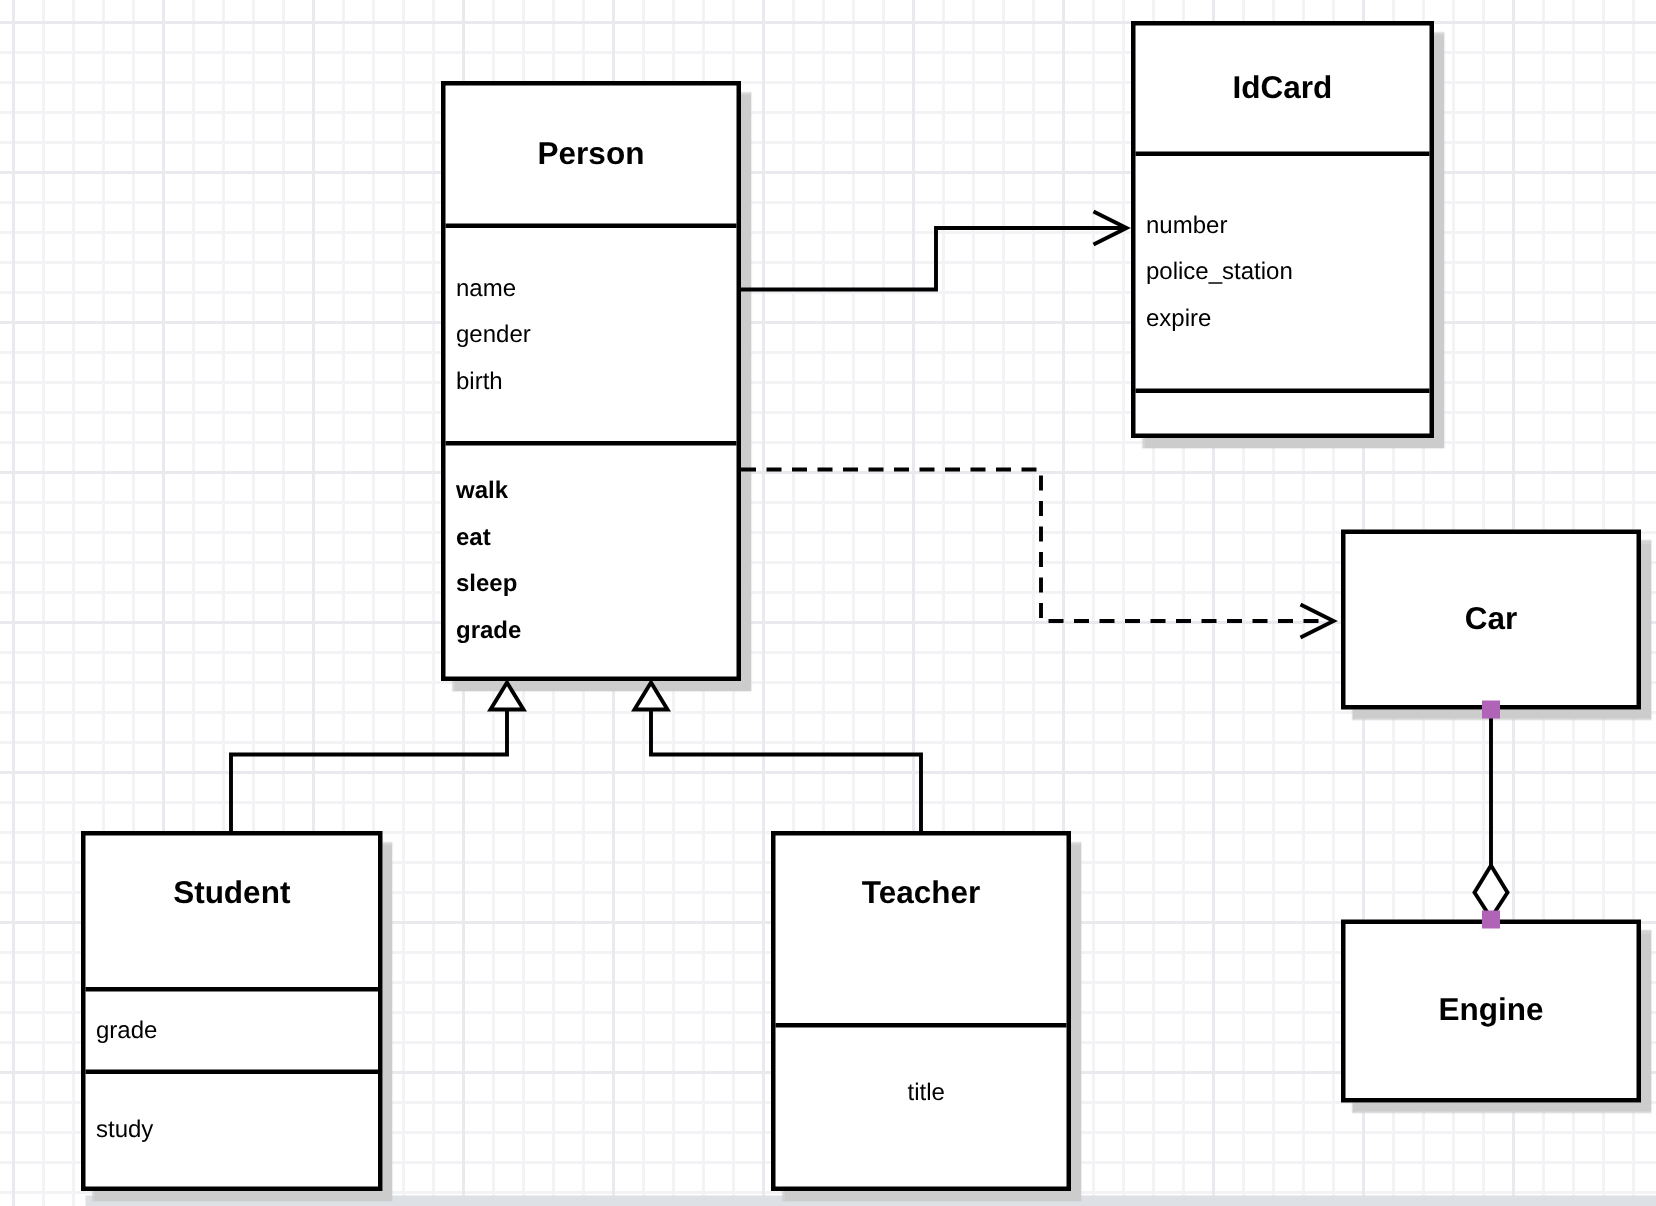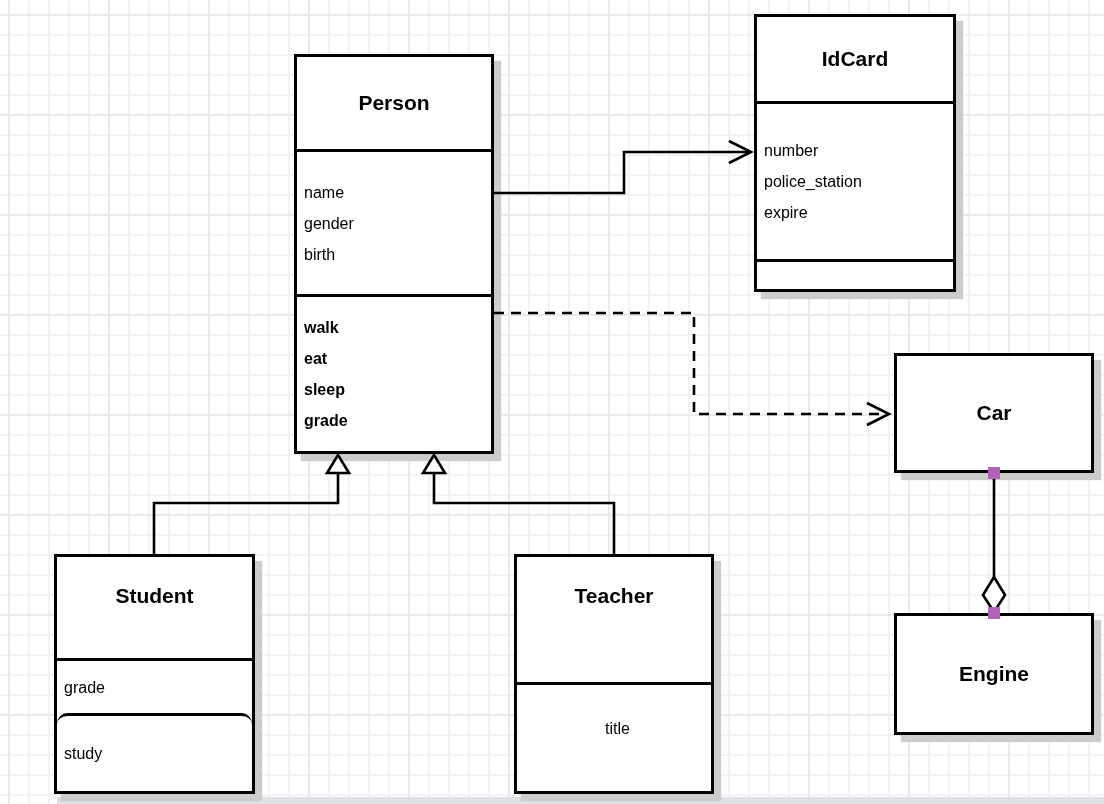--- a/index.html
+++ b/index.html
@@ -112,21 +112,21 @@
 
   <div class="uml-class single" style="left:894px;top:613px;width:200px;height:122px;text-align:right;">
     <div class="uml-title">Engine</div>
   </div>
 
   <div class="uml-class" style="left:54px;top:554px;width:201px;height:240px;">
     <div class="uml-title" style="height:77px;">Student</div>
     <div class="uml-section" style="height:55px;flex:0 0 auto;margin-top:24px;">
       <div class="uml-line">grade</div>
     </div>
-    <div class="uml-section" style="flex:1 1 auto;border-radius:11px;">
+    <div class="uml-section" style="flex:1 1 auto;">
       <div class="uml-line">study</div>
     </div>
   </div>
 
   <div class="uml-class" style="left:514px;top:554px;width:200px;height:240px;gap:48px;">
     <div class="uml-title" style="height:77px;">Teacher</div>
     <div class="uml-section" style="height:90px;flex:0 0 auto;text-align:center;">
       <div class="uml-line">title</div>
     </div>
   </div>

